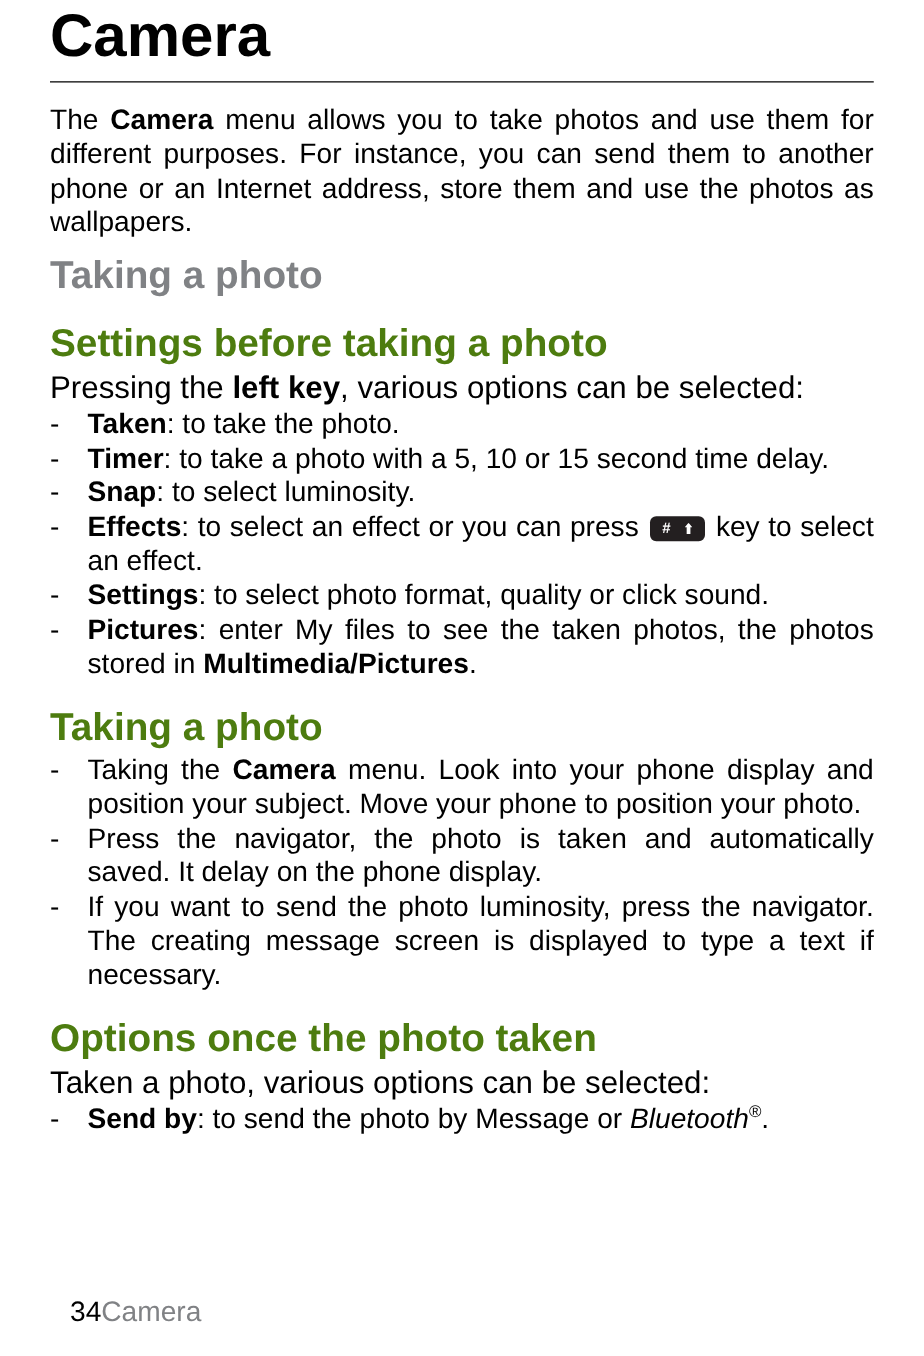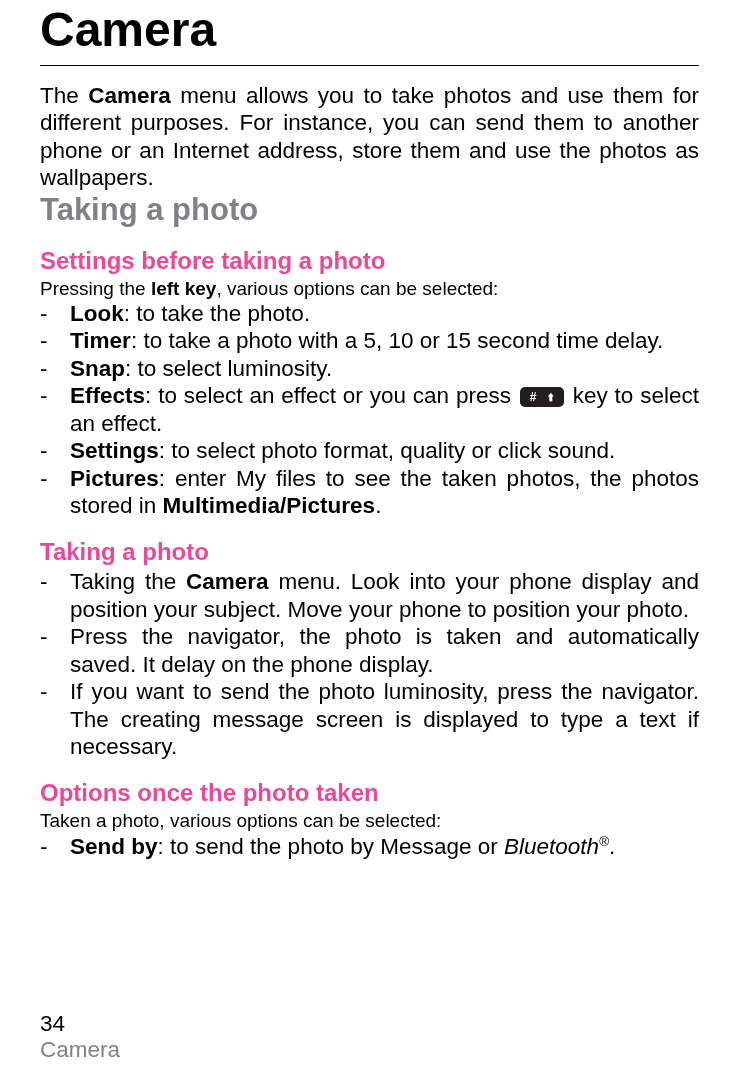--- a/index.html
+++ b/index.html
@@ -21,36 +21,37 @@
   }
   .hr {
     border: none;
     border-top: 1px solid #000;
     margin-bottom: 16px;
   }
   .intro {
     font-size: 22.5px;
     line-height: 1.22;
     text-align: justify;
+    margin-bottom: 10px;
   }
   h2 {
     font-size: 31px;
     font-weight: bold;
     color: #808285;
     margin-bottom: 8px;
   }
   h3 {
-    font-size: 24px;
+    font-size: 31px;
     font-weight: bold;
-    color: #ec4899;
+    color: #4d7c0f;
     margin-top: 19px;
     margin-bottom: 2px;
   }
   .body-text {
-    font-size: 19px;
+    font-size: 25px;
     line-height: 1.22;
     text-align: justify;
   }
   .list {
     list-style: none;
     padding: 0;
   }
   .list li {
     display: flex;
     font-size: 22.5px;
@@ -95,26 +96,24 @@
     top: 50%;
     transform: translateY(-50%);
     width: 6px;
     height: 9px;
     background: #fff;
     clip-path: polygon(50% 0, 100% 40%, 75% 40%, 75% 100%, 25% 100%, 25% 40%, 0 40%);
   }
   .footer {
     position: absolute;
     bottom: 22px;
-    left: 40px;
+    left: 56px;
     right: 40px;
     display: flex;
-    justify-content: space-between;
     font-size: 22.5px;
-    flex-direction: column;
   }
   .footer .right { color: #808285; }
   sup { font-size: 0.6em; vertical-align: super; }
 </style>
 </head>
 <body>
 
 <h1>Camera</h1>
 <hr class="hr">
 
@@ -125,21 +124,21 @@
 <h2>Taking a photo</h2>
 
 <h3>Settings before taking a photo</h3>
 <p class="body-text">
   <span>Pressing the </span><span class="b">left key</span><span>, various options can be selected:</span>
 </p>
 
 <ul class="list">
   <li>
     <span class="dash">-</span>
-    <span class="content"><span class="b">Look</span><span>: to take the photo.</span></span>
+    <span class="content"><span class="b">Taken</span><span>: to take the photo.</span></span>
   </li>
   <li>
     <span class="dash">-</span>
     <span class="content"><span class="b">Timer</span><span>: to take a photo with a 5, 10 or 15 second time delay.</span></span>
   </li>
   <li>
     <span class="dash">-</span>
     <span class="content"><span class="b">Snap</span><span>: to select luminosity.</span></span>
   </li>
   <li>

